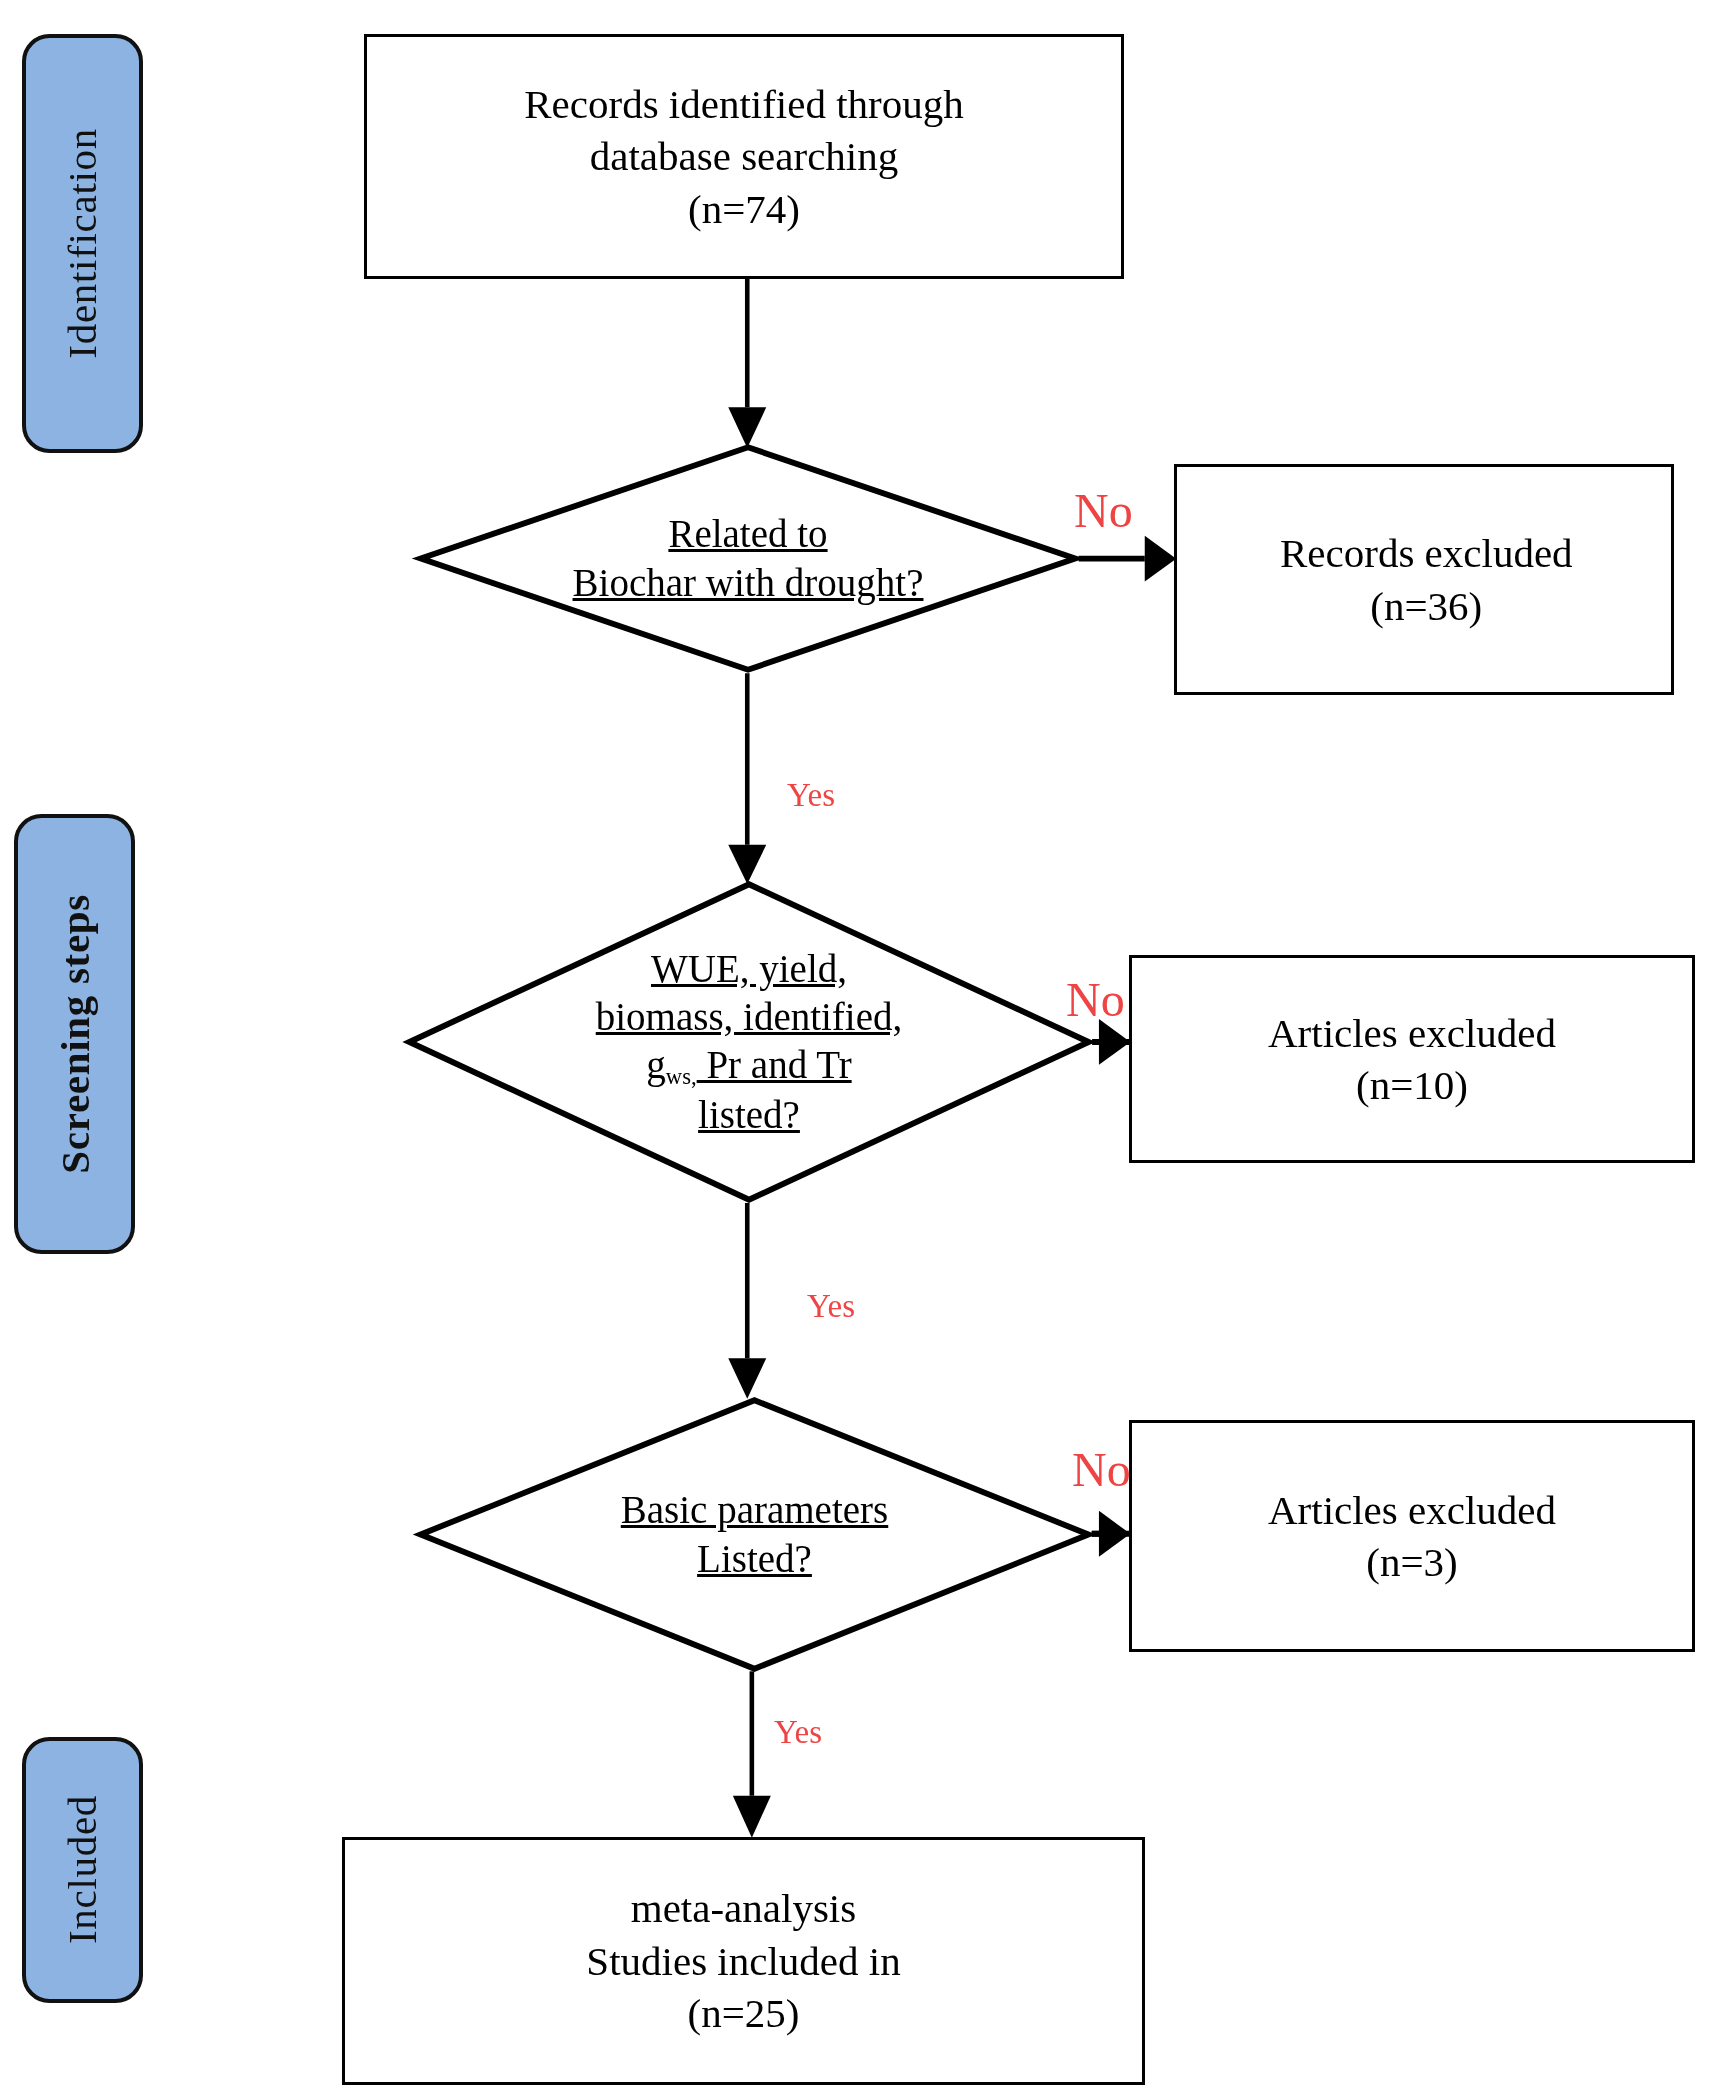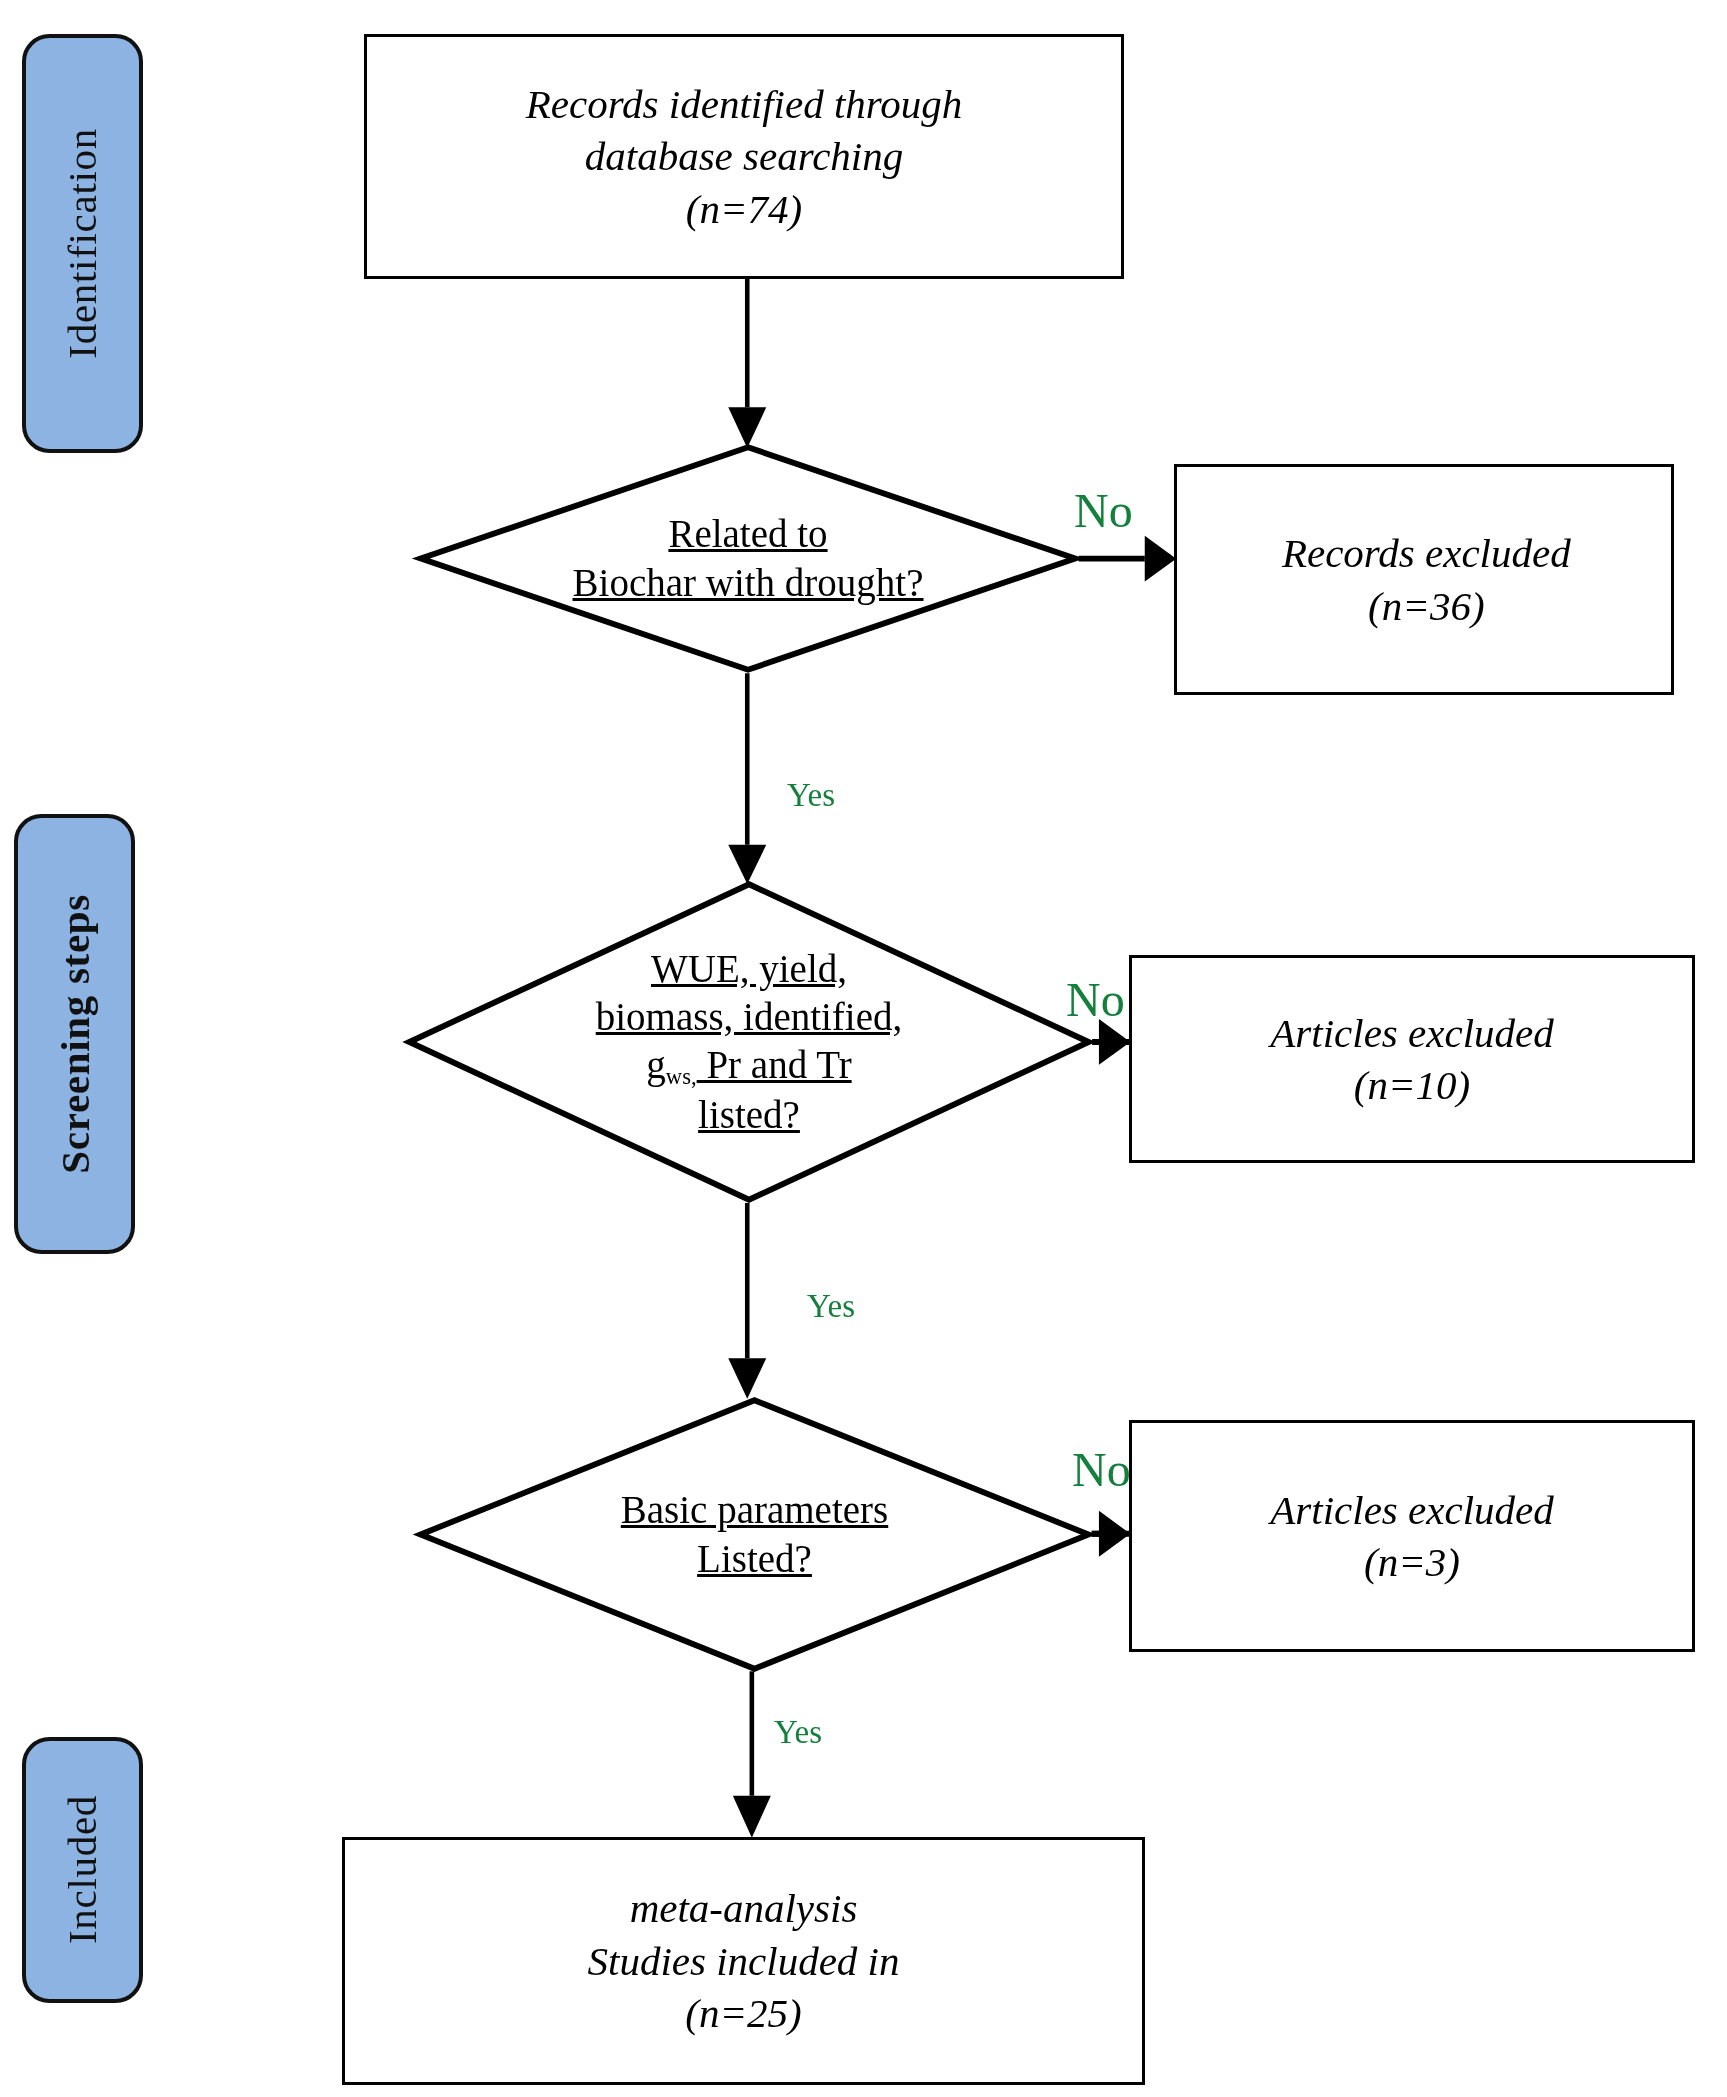--- a/index.html
+++ b/index.html
@@ -53,21 +53,21 @@
     border: 3.9px solid #000000;
     display: flex;
     align-items: center;
     justify-content: center;
     text-align: center;
     color: #000000;
     font-size: 41px;
     line-height: 1.28;
     padding: 6.6px 14.4px;
   }
-  .node-box .lines { width: 100%; font-style: italic; }
+  .node-box .lines { width: 100%; }
   .node-box .lines div { white-space: nowrap; }
 
   #box-identified      { left: 364px;  top: 34px;   width: 760px; height: 245px; }
   #box-excluded-1      { left: 1174px; top: 464px;  width: 500px;  height: 231px; padding-left: 19px; }
   #box-excluded-2      { left: 1129px; top: 955px; width: 566px;  height: 208px; }
   #box-excluded-3      { left: 1129px; top: 1420px; width: 566px;  height: 232px; }
   #box-included-final  { left: 342px;  top: 1837px; width: 803px; height: 248px; }
 
   
   .diamond {
@@ -104,21 +104,21 @@
   #connectors {
     position: absolute;
     left: 0; top: 0;
     width: 1727px; height: 2097px;
     pointer-events: none;
   }
 
   
   .edge-label {
     position: absolute;
-    color: #15803d;
+    color: #ef4444;
     white-space: nowrap;
   }
   .lbl-no  { font-size: 48px; }
   .lbl-yes { font-size: 33px; }
 
   #label-no-1  { left: 1074px; top: 483px; }
   #label-no-2  { left: 1066px; top: 972px; }
   #label-no-3  { left: 1072px; top: 1442px; }
   #label-yes-1 { left: 787px; top: 777px; }
   #label-yes-2 { left: 807px; top: 1288px; }

